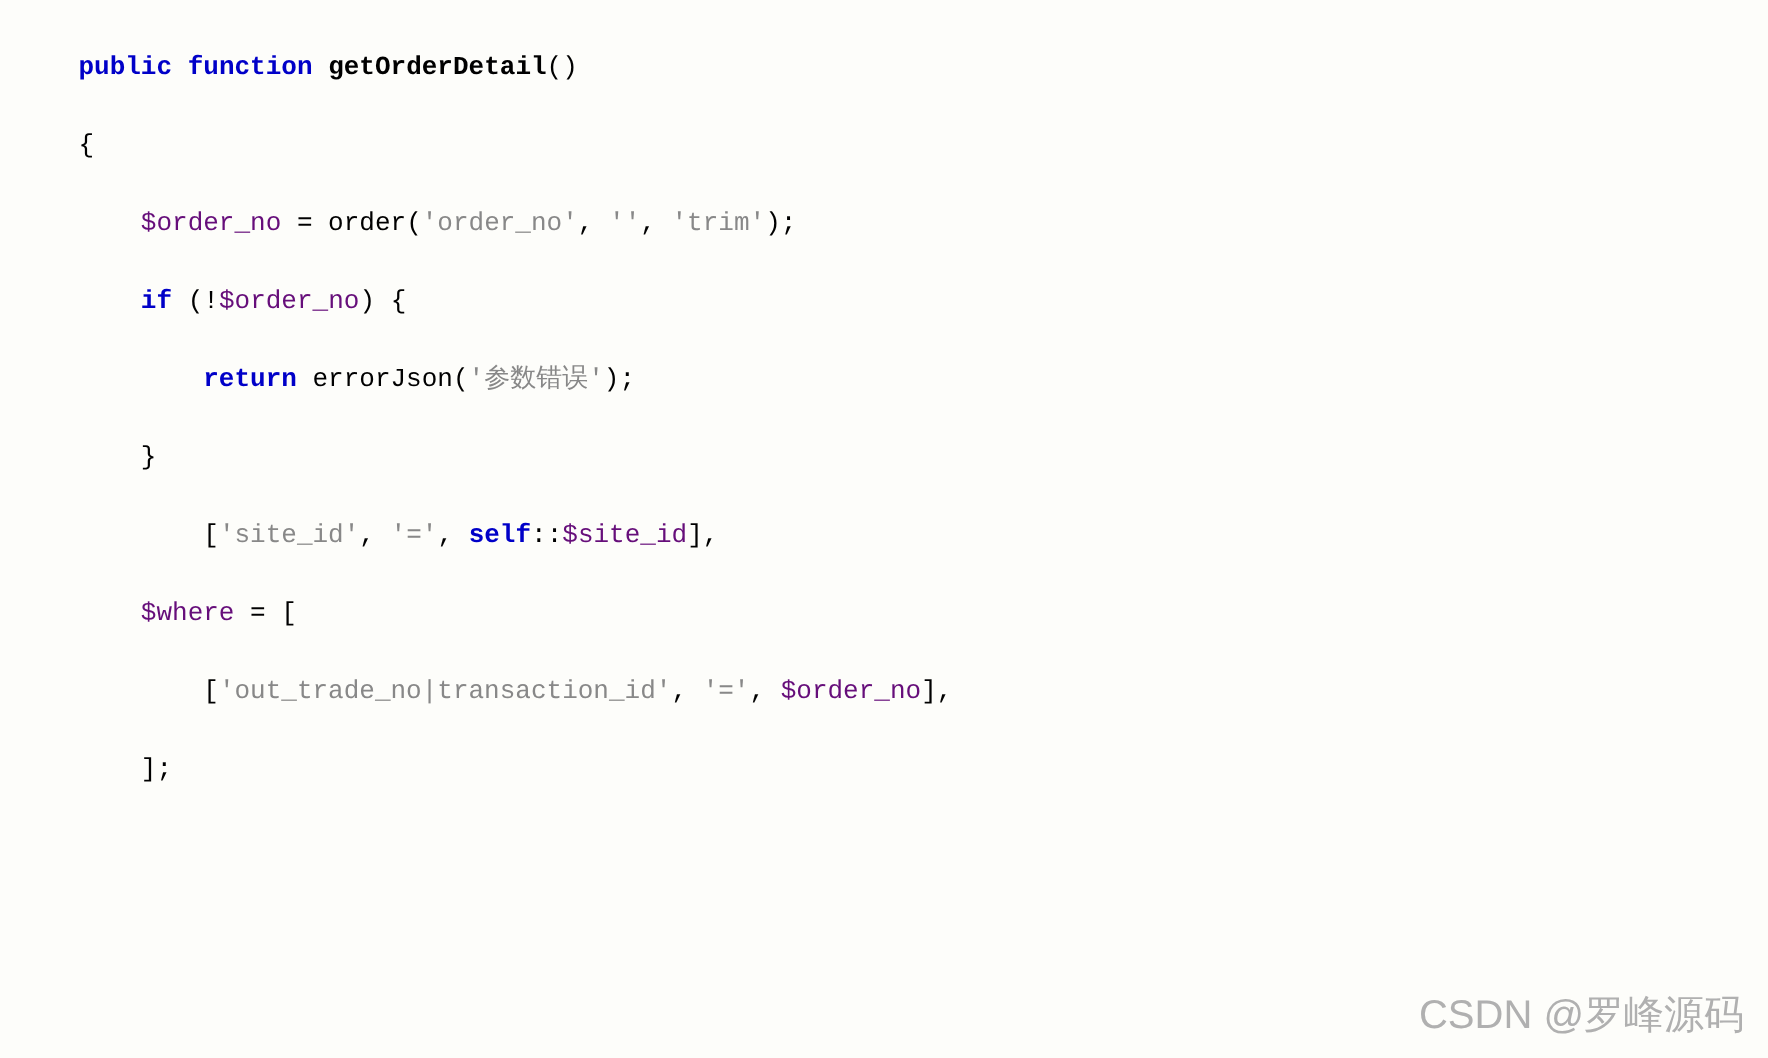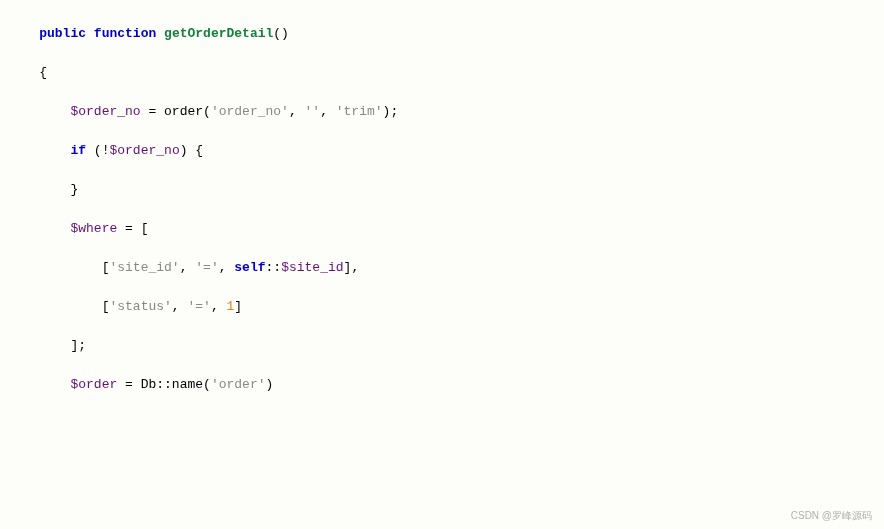--- a/index.html
+++ b/index.html
@@ -10,47 +10,47 @@
     font-size: 13px;
     line-height: 1.5;
     color: #000;
   }
   .code-container {
     padding: 4px 8px;
     white-space: pre;
   }
   .line { display: block; }
   .kw { color: #0000c8; font-weight: bold; margin-top: 28px; }
-  .fn { font-weight: bold; color: #15803d; }
+  .fn { font-weight: bold; color: #000000; }
   .var { color: #660e7a; }
   .str { color: #888888; }
   .num { color: #ff8000; }
   .watermark {
     position: fixed;
     right: 12px;
     bottom: 6px;
     color: #b0b0b0;
     font-family: "Microsoft YaHei", Arial, sans-serif;
-    font-size: 10px;
+    font-size: 20px;
   }
 </style>
 </head>
 <body>
 
 <div class="code-container">
 <span class="line">    <span class="kw">public</span> <span class="kw">function</span> <span class="fn">getOrderDetail</span><span>(</span><span>)</span></span>
 <span class="line">    <span>{</span></span>
 <span class="line">        <span class="var">$order_no</span><span> = </span><span>order</span><span>(</span><span class="str">'order_no'</span><span>,</span> <span class="str">''</span><span>,</span> <span class="str">'trim'</span><span>)</span><span>;</span></span>
 <span class="line">        <span class="kw">if</span> <span>(</span><span>!</span><span class="var">$order_no</span><span>)</span> <span>{</span></span>
+<span class="line">            <span class="kw">return</span> <span>errorJson</span><span>(</span><span class="str">'参数错误'</span><span>)</span><span>;</span></span>
 <span class="line">        <span>}</span></span>
+<span class="line">            <span>[</span><span class="str">'site_id'</span><span>,</span> <span class="str">'='</span><span>,</span> <span class="kw">self</span><span>::</span><span class="var">$site_id</span><span>]</span><span>,</span></span>
 <span class="line">        <span class="var">$where</span><span> = </span><span>[</span></span>
-<span class="line">            <span>[</span><span class="str">'site_id'</span><span>,</span> <span class="str">'='</span><span>,</span> <span class="kw">self</span><span>::</span><span class="var">$site_id</span><span>]</span><span>,</span></span>
-<span class="line">            <span>[</span><span class="str">'status'</span><span>,</span> <span class="str">'='</span><span>,</span> <span class="num">1</span><span>]</span></span>
+<span class="line">            <span>[</span><span class="str">'out_trade_no|transaction_id'</span><span>,</span> <span class="str">'='</span><span>,</span> <span class="var">$order_no</span><span>]</span><span>,</span></span>
 <span class="line">        <span>]</span><span>;</span></span>
-<span class="line">        <span class="var">$order</span><span> = </span><span>Db::name</span><span>(</span><span class="str">'order'</span><span>)</span></span>
 
 
 
 
 
 
 
 
 
 

